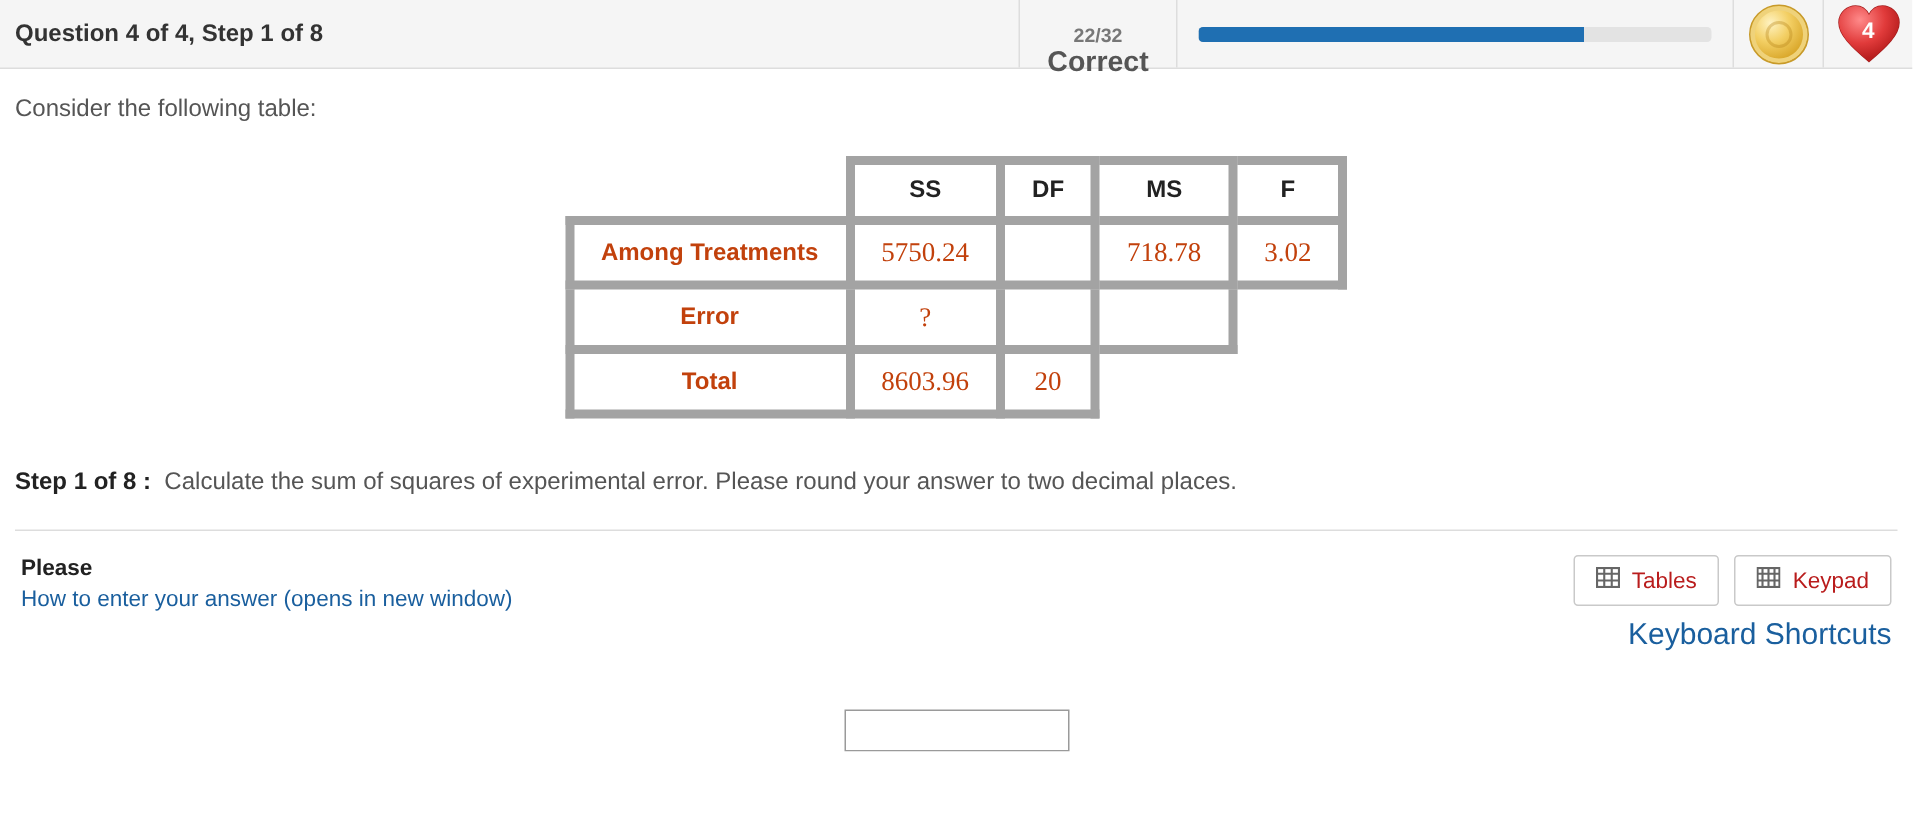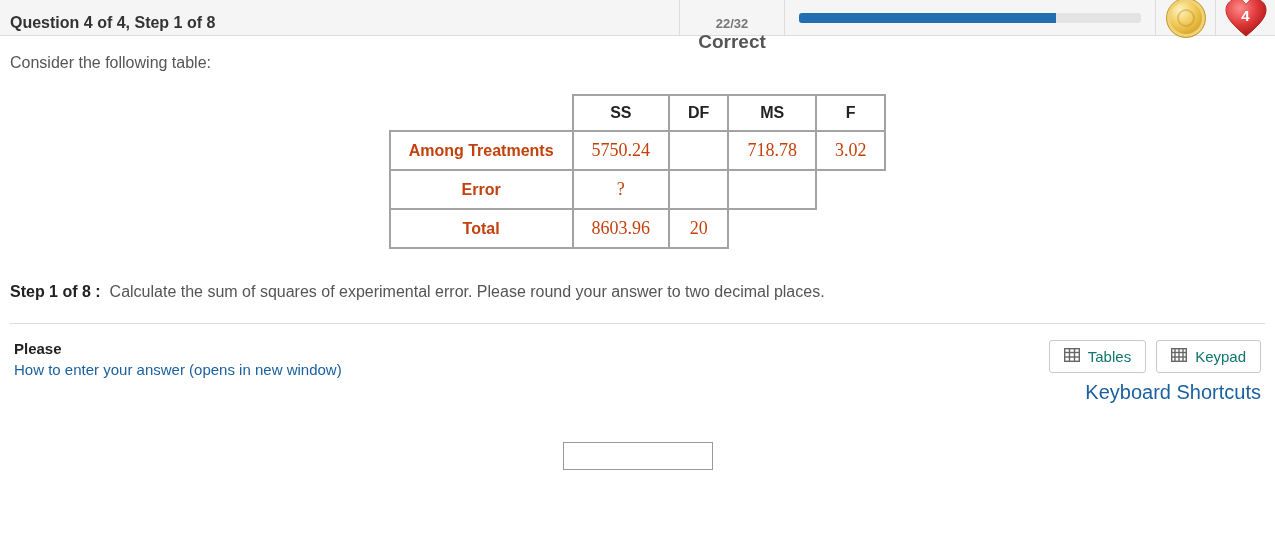--- a/index.html
+++ b/index.html
@@ -9,21 +9,21 @@
     font-size: 15px;
     color: #333;
     background: #fff;
     width: 1275px;
   }
   .topbar {
     display: flex;
     align-items: stretch;
     border-bottom: 1px solid #ddd;
     background: #f5f5f5;
-    height: 36px;
+    height: 46px;
   }
   .topbar .question-label {
     flex: 0 0 auto;
     padding: 14px 16px 0 10px;
     font-weight: 700;
     color: #333;
     font-size: 16px;
   }
   .topbar .spacer { flex: 1; }
   .topbar .score-box {
@@ -88,21 +88,21 @@
     font-weight: 700;
     font-size: 15px;
   }
 
   .content { padding: 18px 10px 0 10px; }
   .prompt { color: #555; font-size: 16px; margin-bottom: 22px; }
 
   .anova-wrap { display: flex; justify-content: center; }
   table.anova { border-collapse: collapse; }
   table.anova th, table.anova td {
-    border: 2px solid #a3a3a3;
+    border: 6px solid #a3a3a3;
     padding: 8px 18px;
     text-align: center;
     font-size: 16px;
   }
   table.anova th { font-weight: 700; color: #222; }
   table.anova td.lab { font-weight: 700; color: #c2410c; }
   table.anova td.val { font-family: "Times New Roman", Georgia, serif; font-size: 18px; color: #c2410c; }
   table.anova td.noborder, table.anova th.noborder { border: none; background: transparent; }
 
   .step-line { margin-top: 34px; font-size: 16px; color: #555; }
@@ -117,21 +117,21 @@
     padding: 0 4px;
   }
   .answer-left .ans-label { font-weight: 700; font-size: 15px; color: #222; }
   .answer-left a.howto { color: #1a5f9e; text-decoration: none; font-size: 15px; display: block; margin-top: 4px; }
   .answer-right { text-align: right; }
   .answer-right .btns { display: flex; gap: 10px; justify-content: flex-end; }
   .btn {
     display: inline-flex; align-items: center; gap: 8px;
     border: 1px solid #c9c9c9; background: #fff;
     padding: 7px 14px; border-radius: 3px;
-    color: #0f766e; font-size: 15px; cursor: pointer;
+    color: #b91c1c; font-size: 15px; cursor: pointer;
   }
   .btn svg { width: 16px; height: 14px; fill: none; stroke: #666; stroke-width: 1.4; }
   .kbd-link { color: #1a5f9e; font-size: 20px; margin-top: 8px; display: inline-block; text-decoration: none; }
 
   .input-row { display: flex; justify-content: center; margin-top: 38px; }
   .ans-input {
     width: 150px; height: 28px;
     border: 1px solid #9a9a9a;
     font-size: 15px; padding: 2px 6px;
   }

